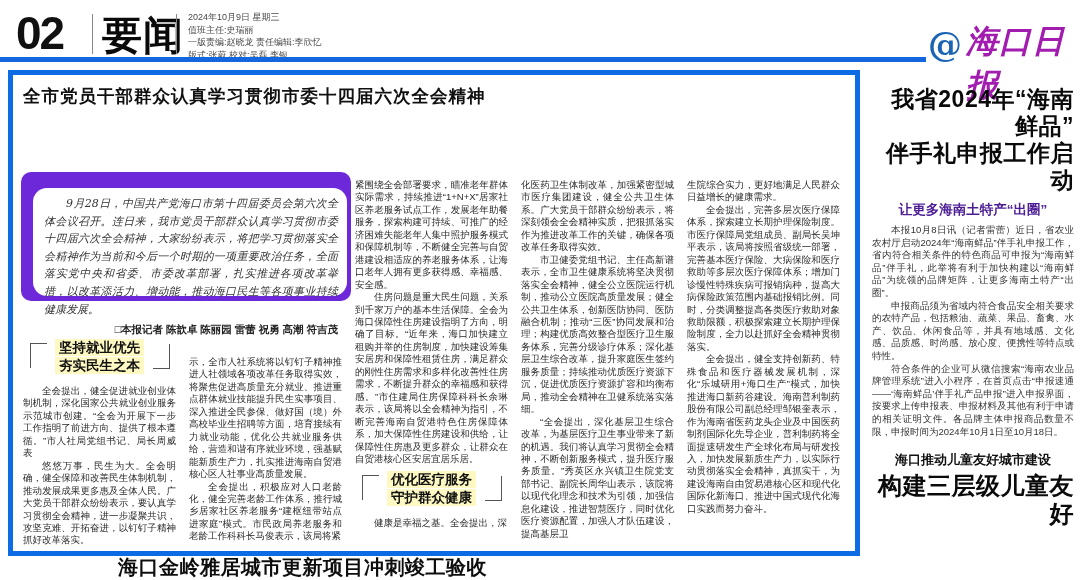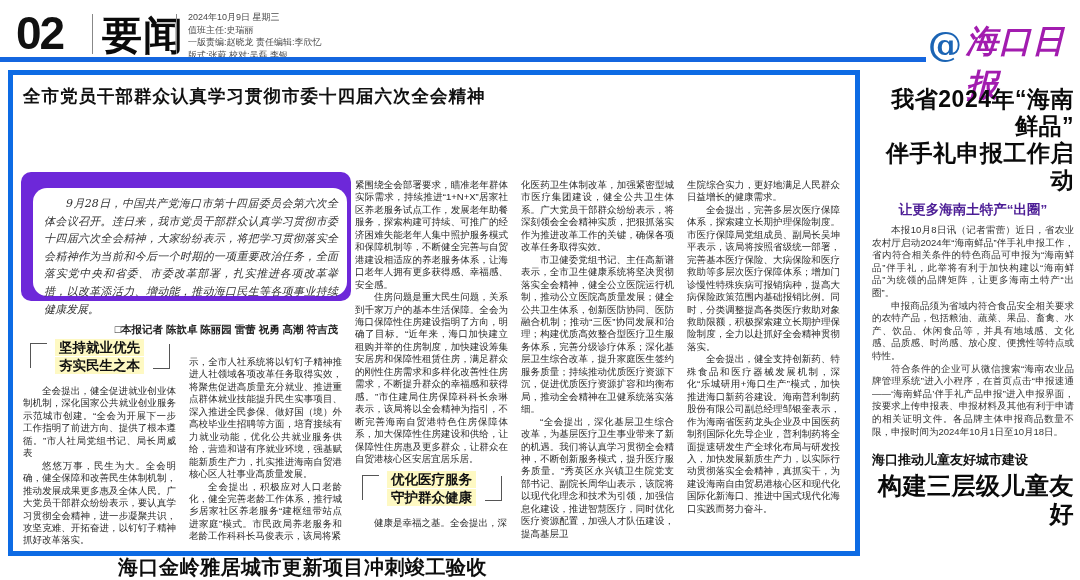--- a/index.html
+++ b/index.html
@@ -37,21 +37,21 @@
   .subhead { position:relative; width:124px; margin:3px auto 9px; text-align:center; padding:2px 0; }
   .subhead .hl { display:inline-block; background:#fef9c3; font-size:13.5px; font-weight:bold; line-height:17px; padding:0 4px; color:#111; }
   .subhead::before { content:""; position:absolute; left:-8px; top:7px; width:16px; height:24px; border-left:1.5px solid #555; border-top:1.5px solid #555; }
   .subhead::after  { content:""; position:absolute; right:-8px; bottom:7px; width:16px; height:24px; border-right:1.5px solid #555; border-bottom:1.5px solid #555; }
   
   .sidebar { position:absolute; left:872px; top:86px; width:202px; height:494px; overflow:hidden; }
   .sb-hline { font-size:23px; font-weight:900; line-height:27px; color:#0a0a0a; letter-spacing:0.5px;text-align:right; }
   .sb-subhead { margin:7px 0 5px; text-align:center; font-size:13.5px; font-weight:bold; color:#4c1d95; }
   .sb-body p { font-size:9.5px; line-height:12.6px; text-align:justify; text-indent:2em; color:#333; margin:0; }
   .sb2 { margin-top:13px; }
-  .sb-kicker { font-size:13px; font-weight:600; color:#111; margin-bottom:3px; }
+  .sb-kicker { font-size:13px; font-weight:600; color:#111; margin-bottom:3px;text-align:center; }
   .sb2 .sb-hline { font-size:24px; line-height:28px; }
   
   .bottom-headline { position:absolute; left:118px; top:554px; font-size:20px; font-weight:bold; color:#0d0d0d; letter-spacing:0.5px; }
 </style>
 </head>
 <body>
 
 <div class="page">
 
   <div class="pagenum">02</div>

